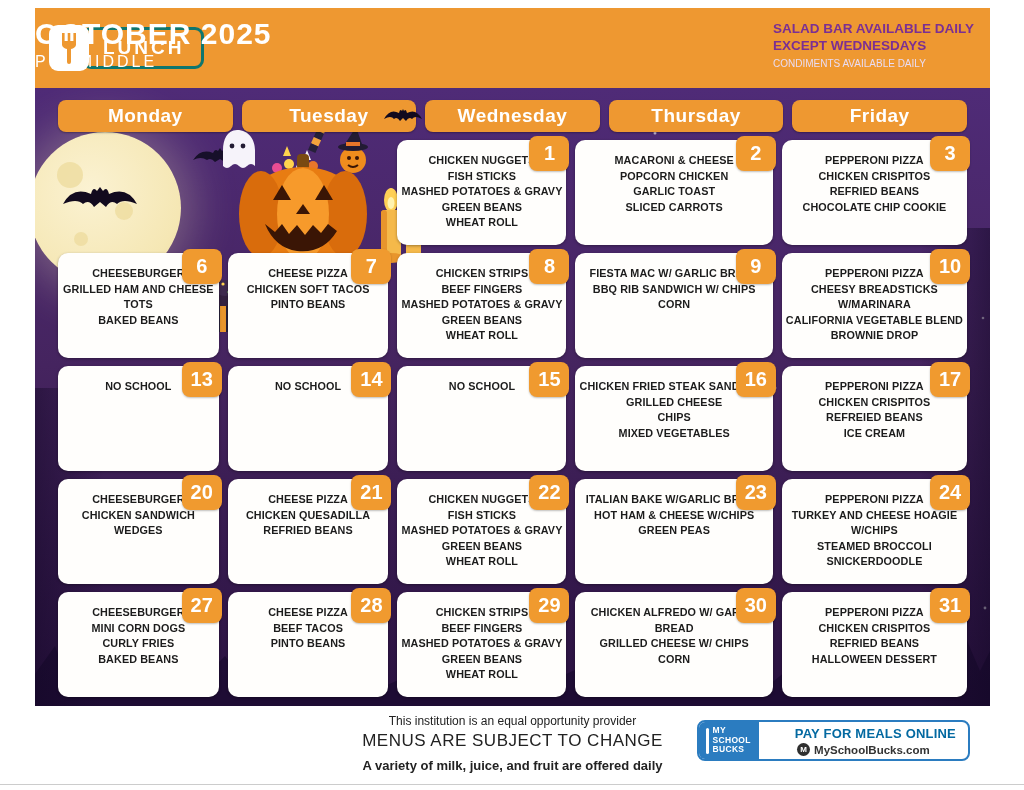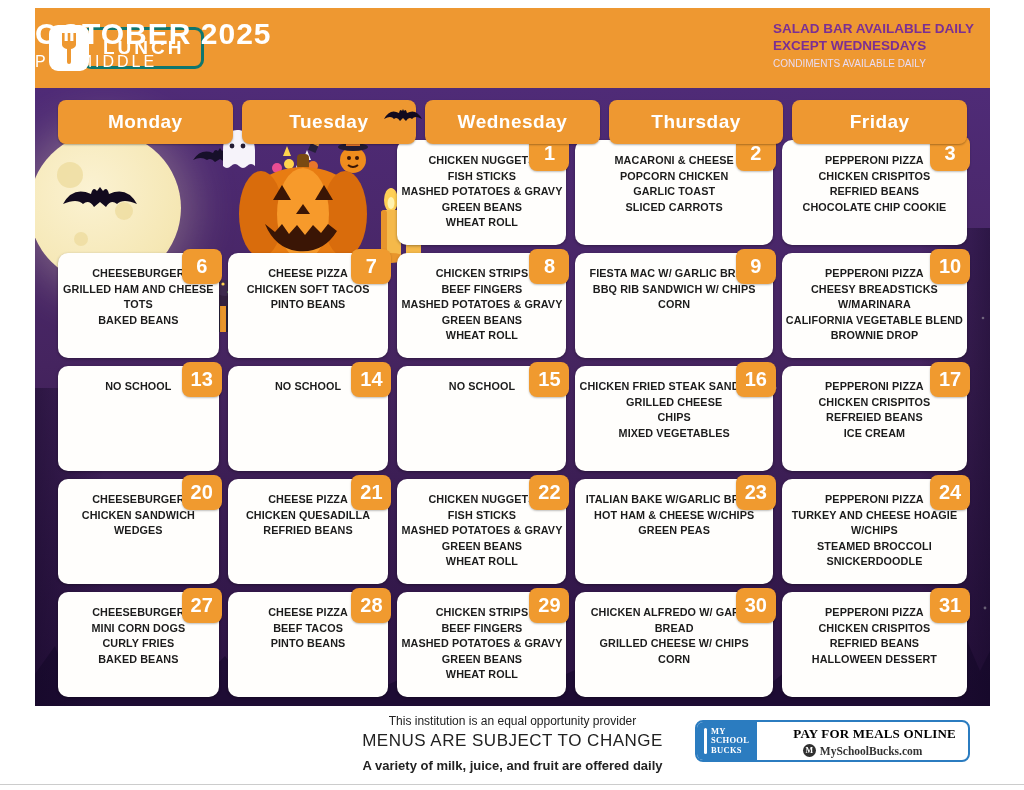--- a/index.html
+++ b/index.html
@@ -19,21 +19,21 @@
   .hdr-title .t2{font-size:16px;letter-spacing:3px;margin-top:2px;}
   .hdr-notice{position:absolute;right:16px;top:12px;text-align:left;line-height:17px;}
   .hdr-notice .n1{color:#7b2f93;font-weight:bold;font-size:13.5px;}
   .hdr-notice .n2{color:#e9dcf3;font-size:10px;margin-top:1px;}
 
   
   .cal{position:relative;height:618px;overflow:hidden;
     background:linear-gradient(#4f2b77 0%, #45245f 45%, #361a4e 75%, #2a1240 100%);}
   .dow-row{position:absolute;left:23px;top:12px;width:909px;display:grid;
     grid-template-columns:repeat(5,1fr);column-gap:9px;z-index:5;}
-  .dow{height:44px;background:#ee9831;border-radius:8px;color:#ffffff;font-weight:bold;
+  .dow{height:32px;background:#ee9831;border-radius:8px;color:#ffffff;font-weight:bold;
     font-size:19px;display:flex;align-items:center;justify-content:center;letter-spacing:.5px;
     box-shadow:0 1px 2px rgba(0,0,0,.3);}
   .grid{position:absolute;left:23px;top:52px;width:909px;display:grid;
     grid-template-columns:repeat(5,1fr);grid-auto-rows:105px;gap:8px 9px;z-index:4;}
   .cell{position:relative;background:#fffefc;border-radius:10px;box-shadow:0 1px 3px rgba(0,0,0,.35);}
   .cell.empty{background:transparent;box-shadow:none;}
   .badge{position:absolute;top:-4px;right:-3px;width:40px;height:35px;background:#f09a2f;
     border-radius:8px;color:#ffffff;font-weight:bold;font-size:20px;
     display:flex;align-items:center;justify-content:center;box-shadow:0 1px 2px rgba(0,0,0,.25);}
   .menu{padding:13px 4px 4px 4px;text-align:center;}
@@ -50,26 +50,26 @@
   .shade-r{right:0;top:140px;background:linear-gradient(to left, rgba(16,6,34,.5), rgba(16,6,34,0));}
   .shade-l{left:0;top:300px;background:linear-gradient(to right, rgba(16,6,34,.45), rgba(16,6,34,0));}
 
   
   .foot{position:relative;height:63px;background:#ffffff;}
   .foot-text{position:absolute;left:0;right:0;top:8px;text-align:center;color:#222222;}
   .ft1{font-size:12px;}
   .ft2{font-size:17px;letter-spacing:.5px;margin-top:3px;}
   .ft3{font-size:13px;font-weight:bold;margin-top:7px;}
   .msb{position:absolute;right:20px;top:14px;display:flex;align-items:stretch;background:#ffffff;
-    border:2px solid #2b7cc0;border-radius:8px;overflow:hidden;cursor:pointer;font-family:Liberation Serif, serif;}
+    border:2px solid #2b7cc0;border-radius:8px;overflow:hidden;cursor:pointer;}
   .msb-left{background:#2b7cc0;color:#ffffff;display:flex;align-items:center;gap:4px;padding:4px 8px 4px 7px;}
   .msb-bar{width:3px;height:26px;background:#ffffff;border-radius:2px;}
   .msb-brand{font-size:8.5px;font-weight:bold;line-height:9.5px;letter-spacing:.3px;}
   .msb-right{padding:4px 12px 3px 12px;text-align:center;}
-  .msb-pay{color:#000000;font-weight:bold;font-size:13px;letter-spacing:.2px;padding-left:24px;}
+  .msb-pay{color:#0369a1;font-weight:bold;font-size:13px;letter-spacing:.2px;padding-left:24px;}
   .msb-site{display:flex;align-items:center;justify-content:center;gap:4px;margin-top:2px;
     color:#333333;font-weight:bold;font-size:11.5px;}
   .coin{width:13px;height:13px;border-radius:50%;background:#2f2f2f;color:#ffffff;font-size:8px;
     font-weight:bold;display:flex;align-items:center;justify-content:center;}
 </style>
 </head>
 <body>
 
 <div id="page">
   <div id="content">

